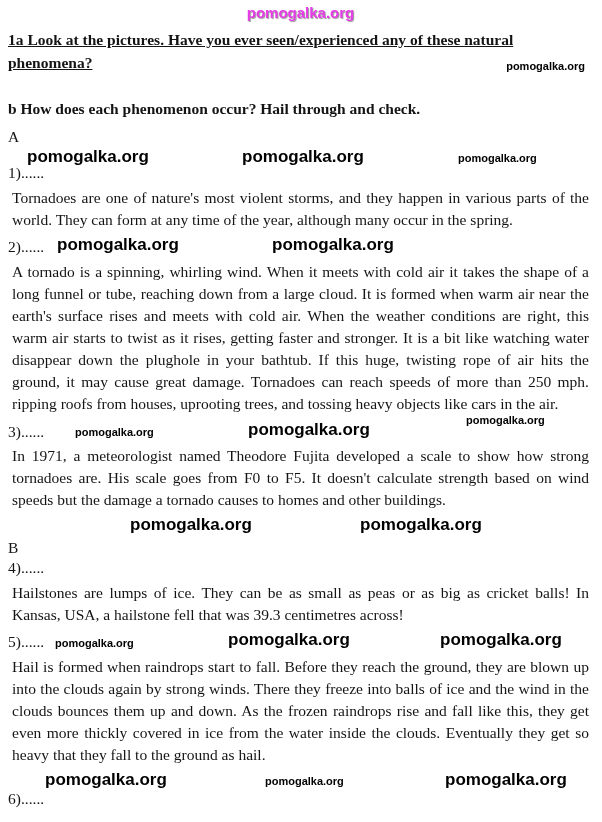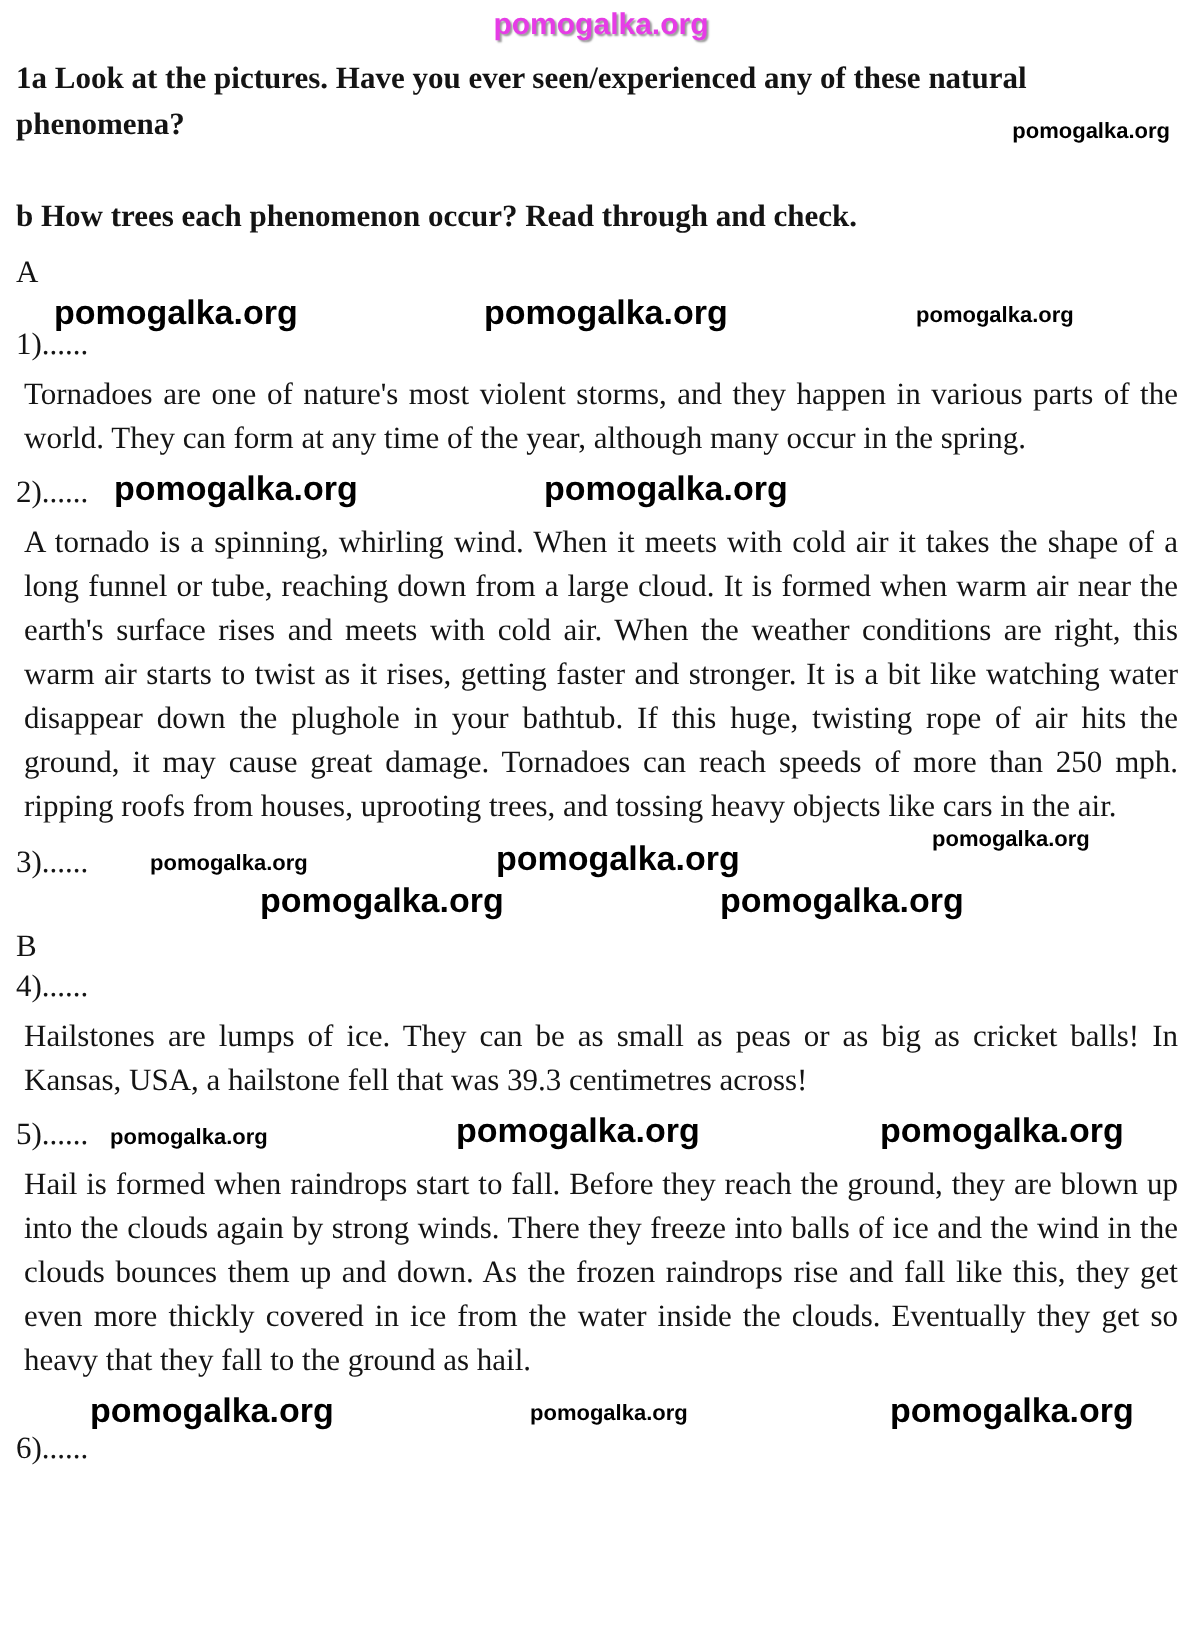--- a/index.html
+++ b/index.html
@@ -21,21 +21,21 @@
     text-shadow:1px 1px 1px #9a9a9a;
     height:20px; line-height:18px;
   }
 
   .h-bold {
     font-weight:bold;
     font-size:15.5px;
     line-height:23px;
     margin:4px 0 0 0;
   }
-  .h1a { position:relative; margin-bottom:23px; }
+  .h1a { position:relative; margin-bottom:23px;text-decoration:underline; }
   .h-b { margin-bottom:6px; }
 
   p.body-text {
     margin:4px;
     font-size:15.5px;
     line-height:22px;
     text-align:justify;
   }
   .section-letter { font-size:15.5px; line-height:21px; }
   .item-label { font-size:15.5px; line-height:20px; }
@@ -61,21 +61,21 @@
 
 <div class="page">
 
   <div class="wm-top">pomogalka.org</div>
 
   <div class="h-bold h1a">
     <span>1a Look at the pictures. Have you ever seen/experienced any of these natural phenomena?</span>
     <span class="wm wm-sm" style="position:absolute; right:8px; top:27px;">pomogalka.org</span>
   </div>
 
-  <div class="h-bold h-b">b How trees each phenomenon occur? Read through and check.</div>
+  <div class="h-bold h-b">b How does each phenomenon occur? Hail through and check.</div>
 
   <div class="section-letter">A</div>
 
   <div class="row row1">
     <span class="abs wm wm-lg" style="left:19px; top:0;">pomogalka.org</span>
     <span class="abs wm wm-lg" style="left:234px; top:0;">pomogalka.org</span>
     <span class="abs wm wm-sm" style="left:450px; top:5px;">pomogalka.org</span>
     <span class="abs item-label" style="left:0; top:16px;">1)......</span>
   </div>
 
@@ -89,20 +89,21 @@
 
   <p class="body-text">A tornado is a spinning, whirling wind. When it meets with cold air it takes the shape of a long funnel or tube, reaching down from a large cloud. It is formed when warm air near the earth's surface rises and meets with cold air. When the weather conditions are right, this warm air starts to twist as it rises, getting faster and stronger. It is a bit like watching water disappear down the plughole in your bathtub. If this huge, twisting rope of air hits the ground, it may cause great damage. Tornadoes can reach speeds of more than 250 mph. ripping roofs from houses, uprooting trees, and tossing heavy objects like cars in the air.</p>
 
   <div class="row row-line">
     <span class="abs item-label" style="left:0; top:3px;">3)......</span>
     <span class="abs wm wm-sm" style="left:67px; top:7px;">pomogalka.org</span>
     <span class="abs wm wm-lg" style="left:240px; top:1px;">pomogalka.org</span>
     <span class="abs wm wm-sm" style="left:458px; top:-5px;">pomogalka.org</span>
   </div>
 
+  <p class="body-text">In 1971, a meteorologist named Theodore Fujita developed a scale to show how strong tornadoes are. His scale goes from F0 to F5. It doesn't calculate strength based on wind speeds but the damage a tornado causes to homes and other buildings.</p>
 
   <div class="row rowmid">
     <span class="abs wm wm-lg" style="left:122px; top:0;">pomogalka.org</span>
     <span class="abs wm wm-lg" style="left:352px; top:0;">pomogalka.org</span>
   </div>
 
   <div class="section-letter">B</div>
 
   <div class="item-label">4)......</div>
 

